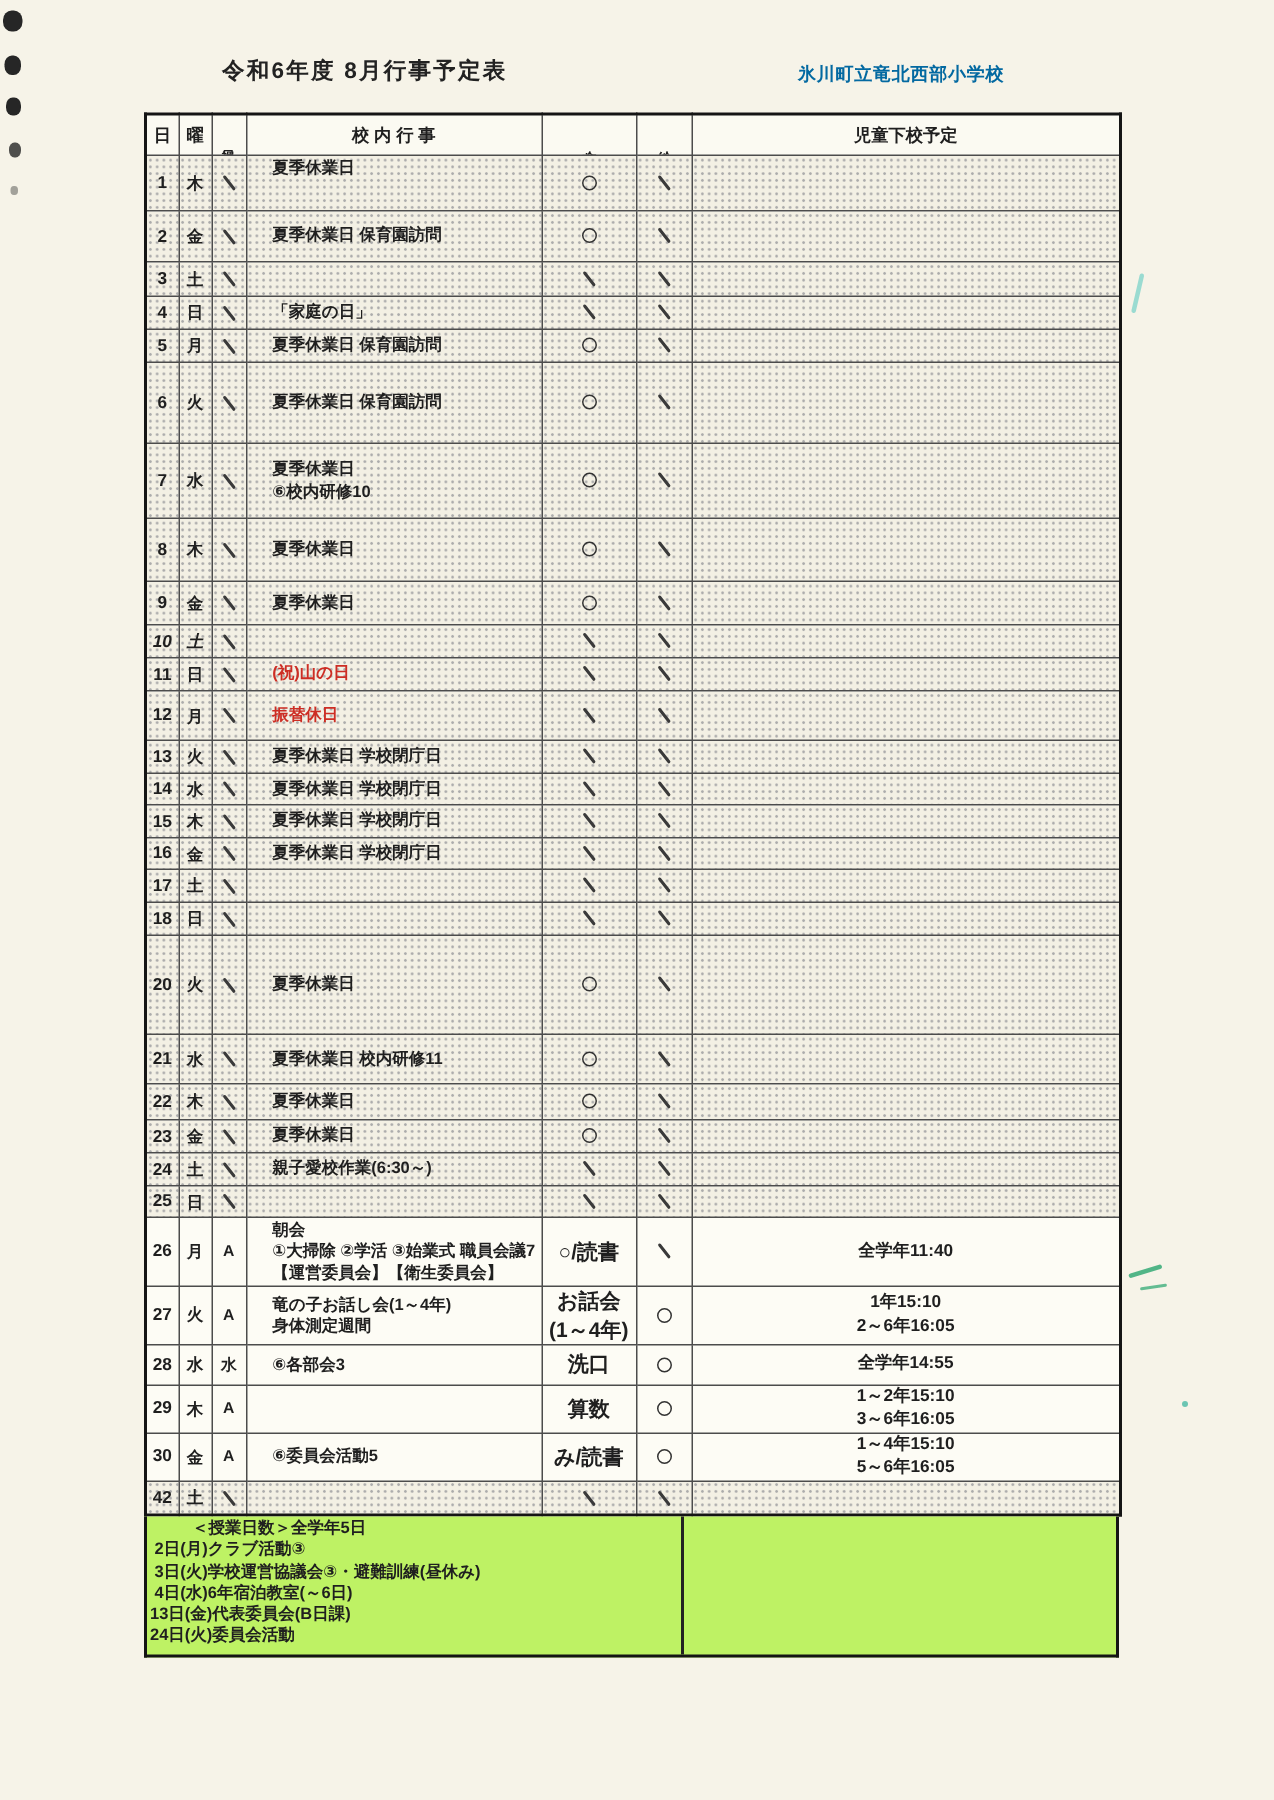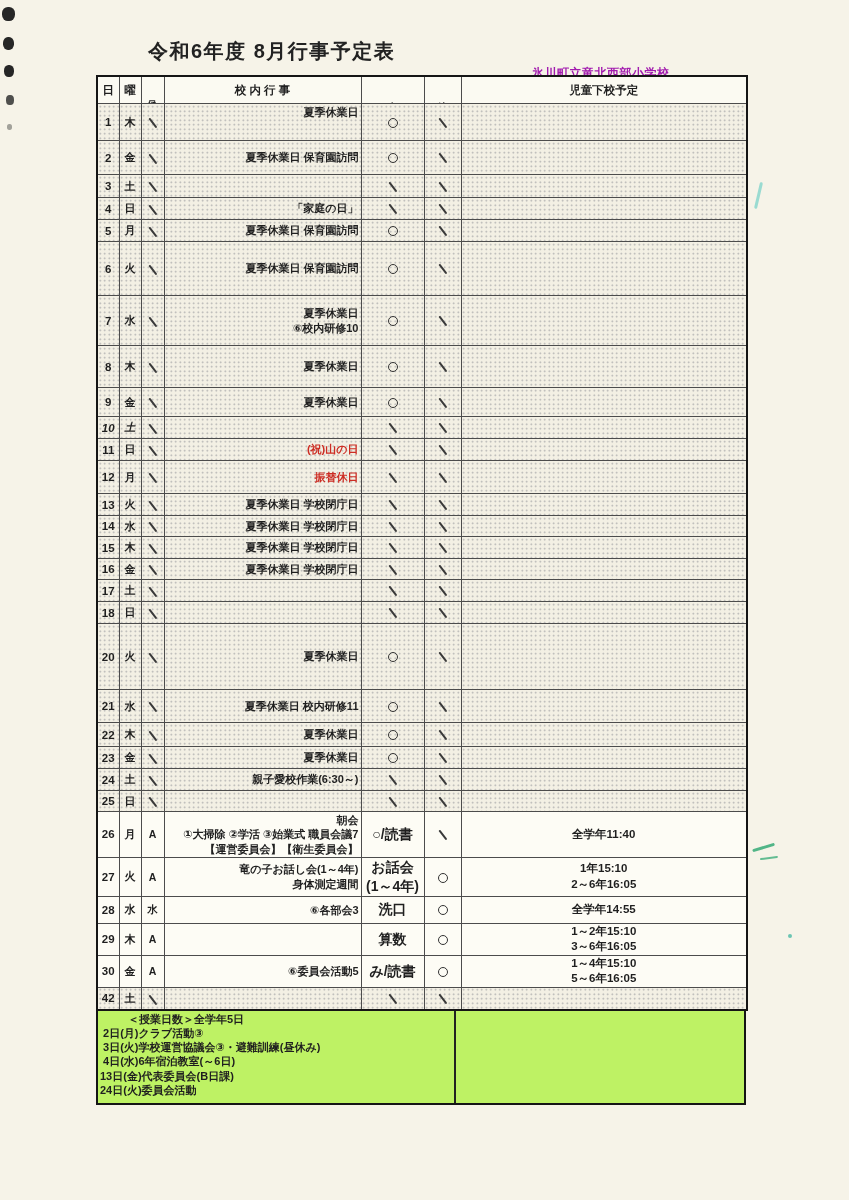--- a/index.html
+++ b/index.html
@@ -4,25 +4,25 @@
 <style>
   html,body{margin:0;padding:0;}
   body{
     width:849px;height:1200px;position:relative;overflow:hidden;
     background:#f6f3e8;
     font-family:"Liberation Sans","DejaVu Sans",sans-serif;
     color:#1f1f1f;
   }
   .title{
     position:absolute;left:148px;top:38px;
-    font-size:20px;font-weight:bold;letter-spacing:1.5px;color:#222;
+    font-size:15px;font-weight:bold;letter-spacing:1.5px;color:#222;
   }
   .school{
-    position:absolute;left:532px;top:65px;
-    font-size:12px;font-weight:bold;letter-spacing:0.5px;color:#a21caf;
+    position:absolute;left:532px;top:41px;
+    font-size:12px;font-weight:bold;letter-spacing:0.5px;color:#0369a1;
   }
   .sheet{position:absolute;left:96px;top:75px;width:650px;}
   table{
     border-collapse:collapse;table-layout:fixed;width:650px;
     border:2px solid #151515;background:#fdfcf5;
   }
   th,td{border:1px solid #4c4c4c;padding:0;vertical-align:middle;overflow:hidden;}
   thead th{height:26px;font-size:11.5px;font-weight:bold;background:#fbfaf2;}
   thead th .vstack{
     display:inline-block;writing-mode:vertical-rl;text-orientation:upright;
@@ -31,21 +31,21 @@
   thead th .vs-small{font-size:8.5px;}
   thead th .vs-med{font-size:9.5px;}
   tr.shaded td{
     background-color:#f3f0e4;
     background-image:radial-gradient(circle,#ababab 0.7px,rgba(0,0,0,0) 1.05px);
     background-size:4.5px 4.5px;
   }
   td.c-day{text-align:center;font-size:11.5px;font-weight:bold;}
   td.c-dow{text-align:center;font-size:11px;font-weight:bold;}
   td.c-nikka{text-align:center;font-size:10.5px;font-weight:bold;}
-  td.c-ev{font-size:11px;font-weight:bold;padding:1px 2px 1px 0;line-height:1.3;text-align:right;}
+  td.c-ev{font-size:11px;font-weight:bold;padding:1px 2px 1px 17px;line-height:1.3;}
   td.c-ev.vtop{vertical-align:top;}
   td.c-ev.red{color:#cd2d24;margin-top:18px;}
   td.c-sym{text-align:center;}
   td.c-geko{text-align:center;font-size:11.5px;font-weight:bold;line-height:1.35;}
   .circle{display:inline-block;width:8px;height:8px;border:1.4px solid #333;border-radius:50%;vertical-align:middle;}
   .slash{display:inline-block;width:12px;height:1.6px;background:#3a3a3a;transform:rotate(52deg);vertical-align:middle;border-radius:1px;}
   .mini{font-size:14px;font-weight:bold;line-height:1.35;display:inline-block;}
   .footer{
     display:flex;border:2px solid #151515;border-top:none;background:#bef264;
     min-height:70px;

